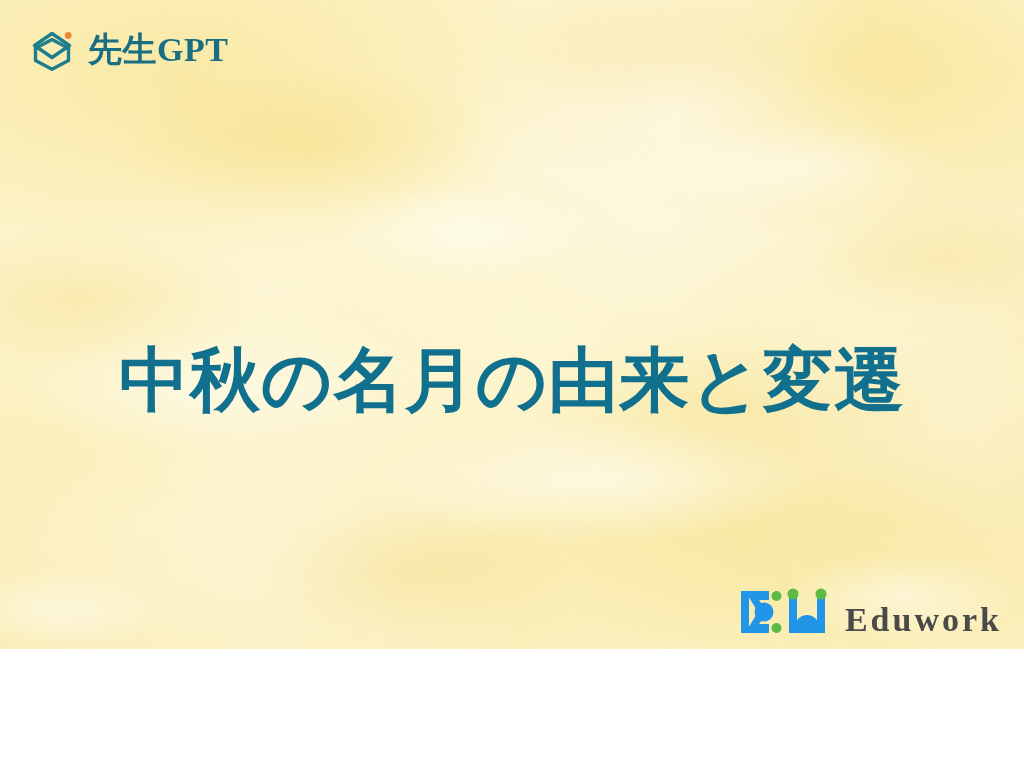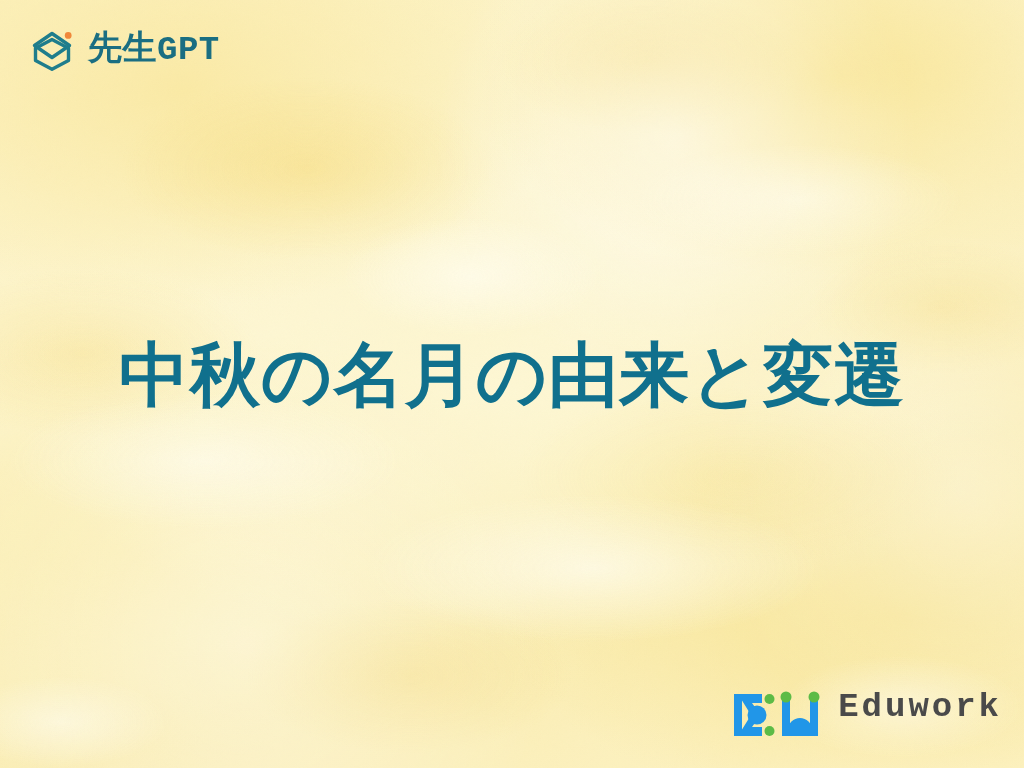--- a/index.html
+++ b/index.html
@@ -4,23 +4,23 @@
 <style>
   html, body {
     margin: 0;
     padding: 0;
     background: #ffffff;
   }
 
   #slide {
     position: relative;
     width: 1024px;
-    height: 768px;
+    height: 649px;
     overflow: hidden;
-    font-family: Liberation Mono, monospace;
+    font-family: Liberation Serif, serif;
     background-color: #fdf3c8;
   }
 
   
   .bg-layer {
     position: absolute;
     inset: 0;
     pointer-events: none;
   }
 
@@ -101,23 +101,23 @@
     font-weight: 700;
     line-height: 1.18;
     letter-spacing: 1px;
     white-space: nowrap;
   }
 
   
   .footer-logo {
     position: absolute;
     right: 22px;
-    bottom: 28px;
+    bottom: 12px;
     display: flex;
-    align-items: flex-start;
+    align-items: flex-end;
     gap: 14px;
   }
   .footer-mark { width: 92px; height: 50px; display: block; }
   .footer-text {
     font-size: 34px;
     font-weight: 700;
     letter-spacing: 3px;
     line-height: 1;
     white-space: nowrap;
   }

